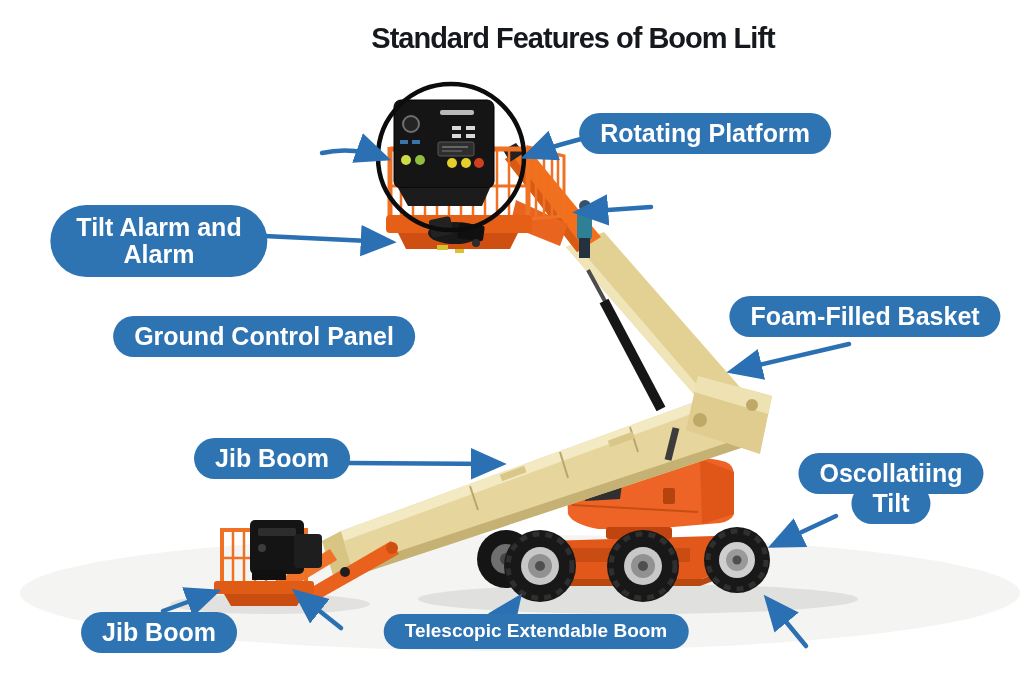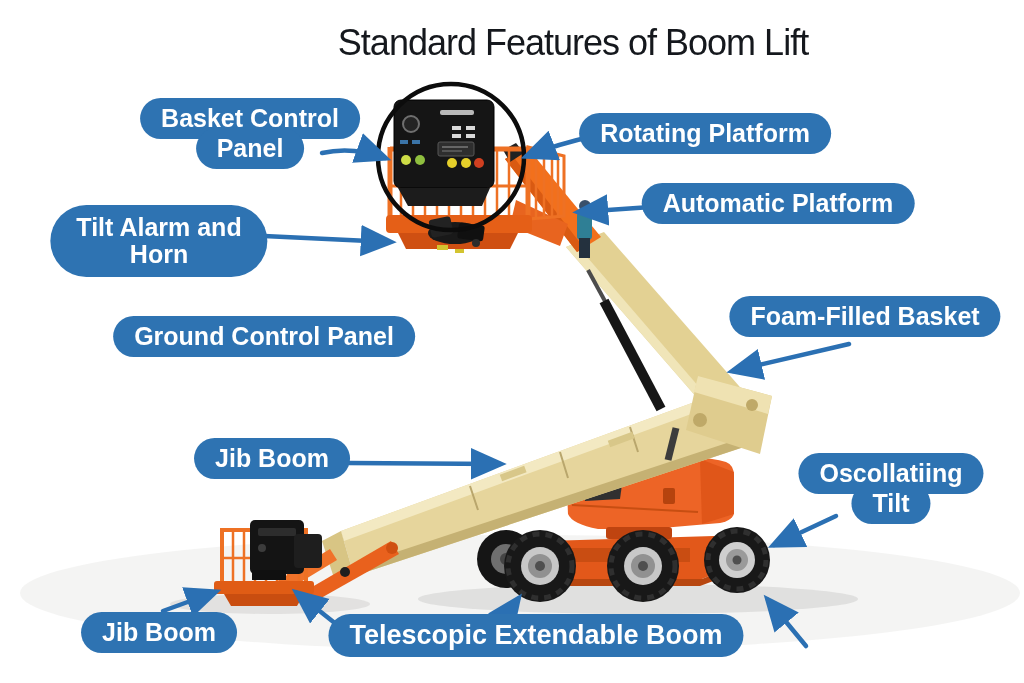--- a/index.html
+++ b/index.html
@@ -12,36 +12,36 @@
   html,body{margin:0;padding:0;}
   body{
     width:1024px;height:683px;overflow:hidden;
     background:var(--background);
     font-family:"Liberation Sans", sans-serif;
   }
   .stage{position:relative;width:1024px;height:683px;}
   .stage > svg{position:absolute;left:0;top:0;}
   .page-title{
     position:absolute;left:573px;top:22px;transform:translateX(-50%);
-    font-size:36px;font-weight:400;letter-spacing:-1px;white-space:nowrap;
+    font-size:29px;font-weight:700;letter-spacing:-1px;white-space:nowrap;
     color:var(--title-text);margin:0;z-index:5;
   }
   .bubble{
     position:absolute;transform:translateX(-50%);
     display:flex;flex-direction:column;align-items:center;
     z-index:6;
   }
   .pill{
     background:var(--label-bubble);color:var(--label-text);
     font-weight:700;font-size:25px;line-height:1.08;
     padding:7px 21px;border-radius:30px;white-space:nowrap;text-align:center;
   }
   .pill + .pill{margin-top:-11px;}
   .pill .ln{display:block;}
-  .pill.big{font-size:27px;}
+  .pill.big{font-size:19px;}
   .pill.tall{border-radius:36px;padding:9px 26px;}
   .arrow{stroke:var(--arrow);stroke-width:4.5;fill:none;stroke-linecap:round;}
   .arrowhead{fill:var(--arrow);}
 </style>
 </head>
 <body>
 
 <div class="stage">
 
   <h1 class="page-title">Standard Features of Boom Lift</h1>
@@ -231,37 +231,32 @@
       <path class="arrow" marker-end="url(#ah)" d="M849,344 L733,371"></path>
       <path class="arrow" marker-end="url(#ah)" d="M348,463 L500,464"></path>
       <path class="arrow" marker-end="url(#ah)" d="M836,516 L774,545"></path>
       <path class="arrow" marker-end="url(#ah)" d="M163,611 L215,592"></path>
       <path class="arrow" marker-end="url(#ah)" d="M341,628 L297,593"></path>
       <path class="arrow" marker-end="url(#ah)" d="M505,617 L518,599"></path>
       <path class="arrow" marker-end="url(#ah)" d="M806,646 L768,600"></path>
     </g>
   </svg>
 
-  <div class="bubble" style="left:250px;top:98px;">
-    <div class="pill">Basket Control</div>
-    <div class="pill">Panel</div>
-  </div>
 
   <div class="bubble" style="left:705px;top:113px;">
     <div class="pill">Rotating Platform</div>
   </div>
 
   <div class="bubble" style="left:778px;top:183px;">
-    <div class="pill">Automatic Platform</div>
   </div>
 
   <div class="bubble" style="left:159px;top:205px;">
     <div class="pill tall">
       <span class="ln">Tilt Alarm and</span>
-      <span class="ln">Horn</span>
+      <span class="ln">Alarm</span>
     </div>
   </div>
 
   <div class="bubble" style="left:865px;top:296px;">
     <div class="pill">Foam-Filled Basket</div>
   </div>
 
   <div class="bubble" style="left:264px;top:316px;">
     <div class="pill">Ground Control Panel</div>
   </div>

